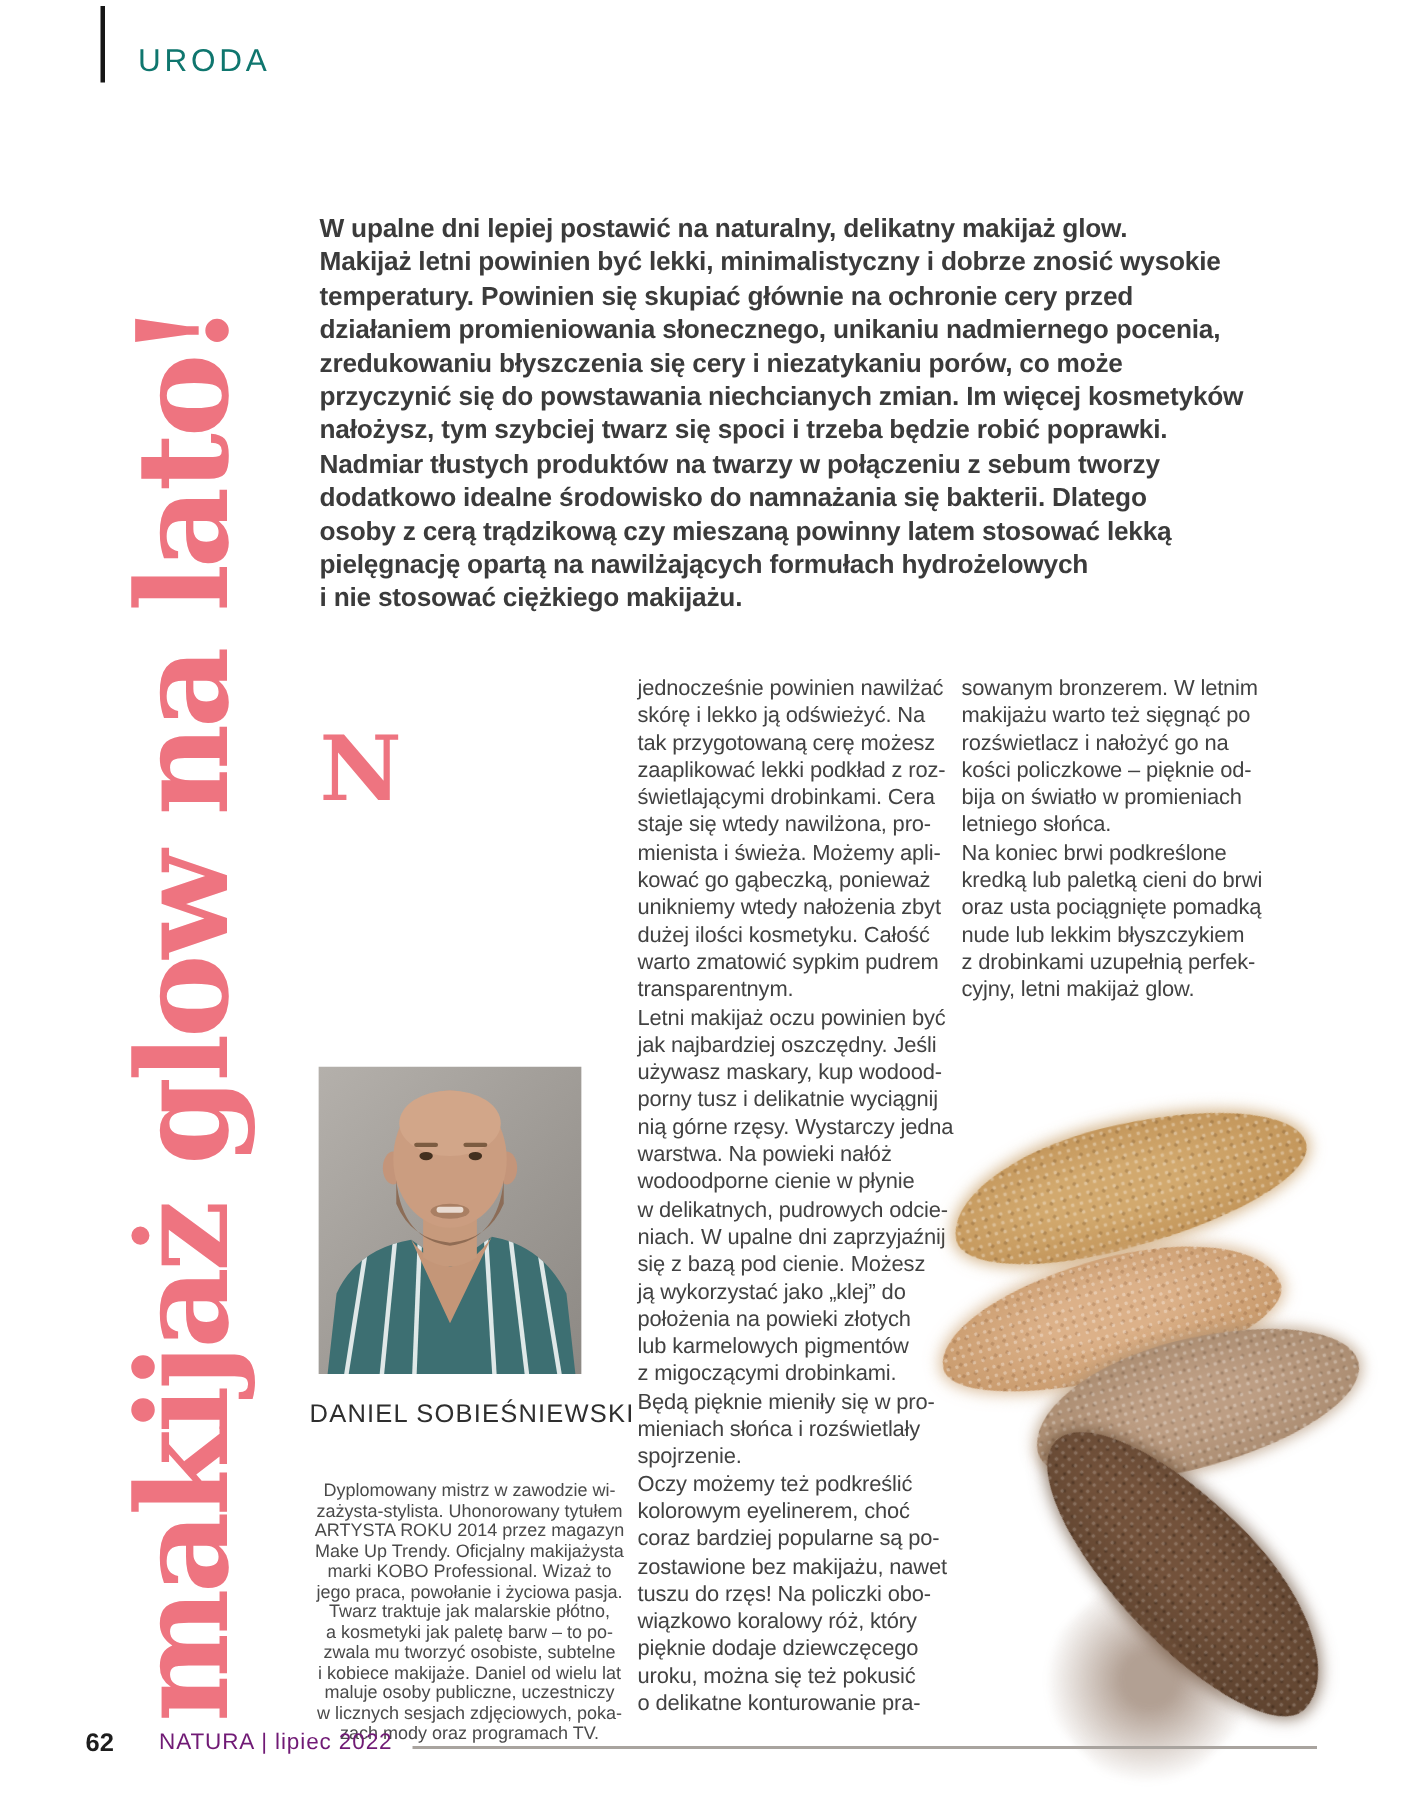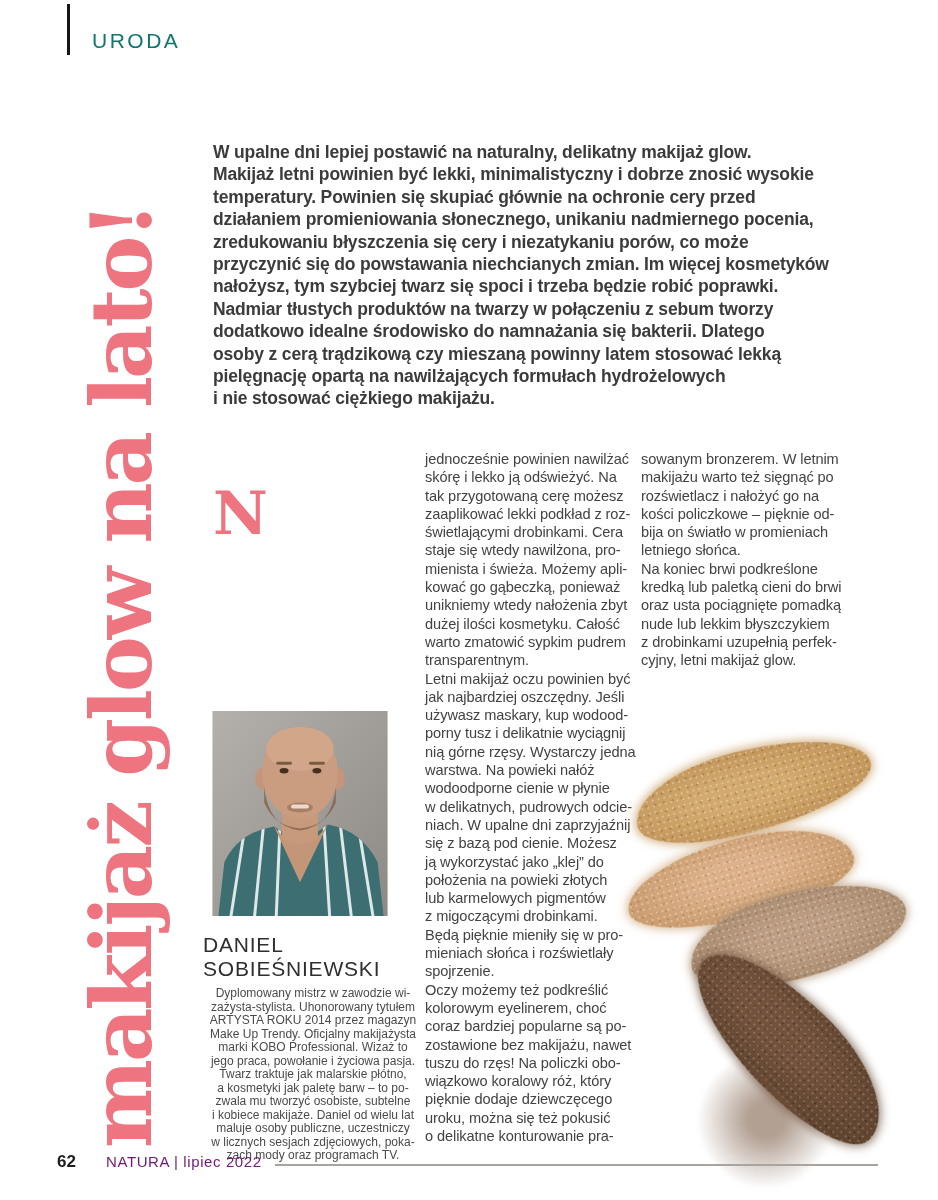--- a/index.html
+++ b/index.html
@@ -29,22 +29,22 @@
   .col1{left:213px;width:200px;}
   .col2{left:425px;width:205px;}
   .col3{left:641px;width:200px;}
   .dc-row{display:flex;align-items:flex-start;}
   .dropcap{
     display:block;width:45px;flex:0 0 45px;font-family:"DejaVu Serif",serif;
     font-weight:700;font-size:60px;line-height:52px;color:#ee7480;
   }
   .portrait{position:absolute;left:212px;top:711px;width:176px;height:205px;}
   .caption{
-    position:absolute;left:203px;top:933px;width:220px;text-align:left;
-    font-size:21px;letter-spacing:0.8px;color:#2e2e2e;font-weight:400;
+    position:absolute;left:203px;top:933px;width:220px;text-align:right;
+    font-size:17px;letter-spacing:0.8px;color:#2e2e2e;font-weight:400;
   }
   .bio{
     position:absolute;left:200px;top:960px;width:226px;text-align:center;
     font-size:12px;line-height:13.5px;color:#4a4a4a;white-space:pre;margin-top:27px;
   }
   .swatch{position:absolute;}
   .sw1{
     left:632px;top:749px;width:242px;height:82px;transform:rotate(-14deg);
     background:
       radial-gradient(rgba(255,255,255,.30) 1px,transparent 1.5px),

